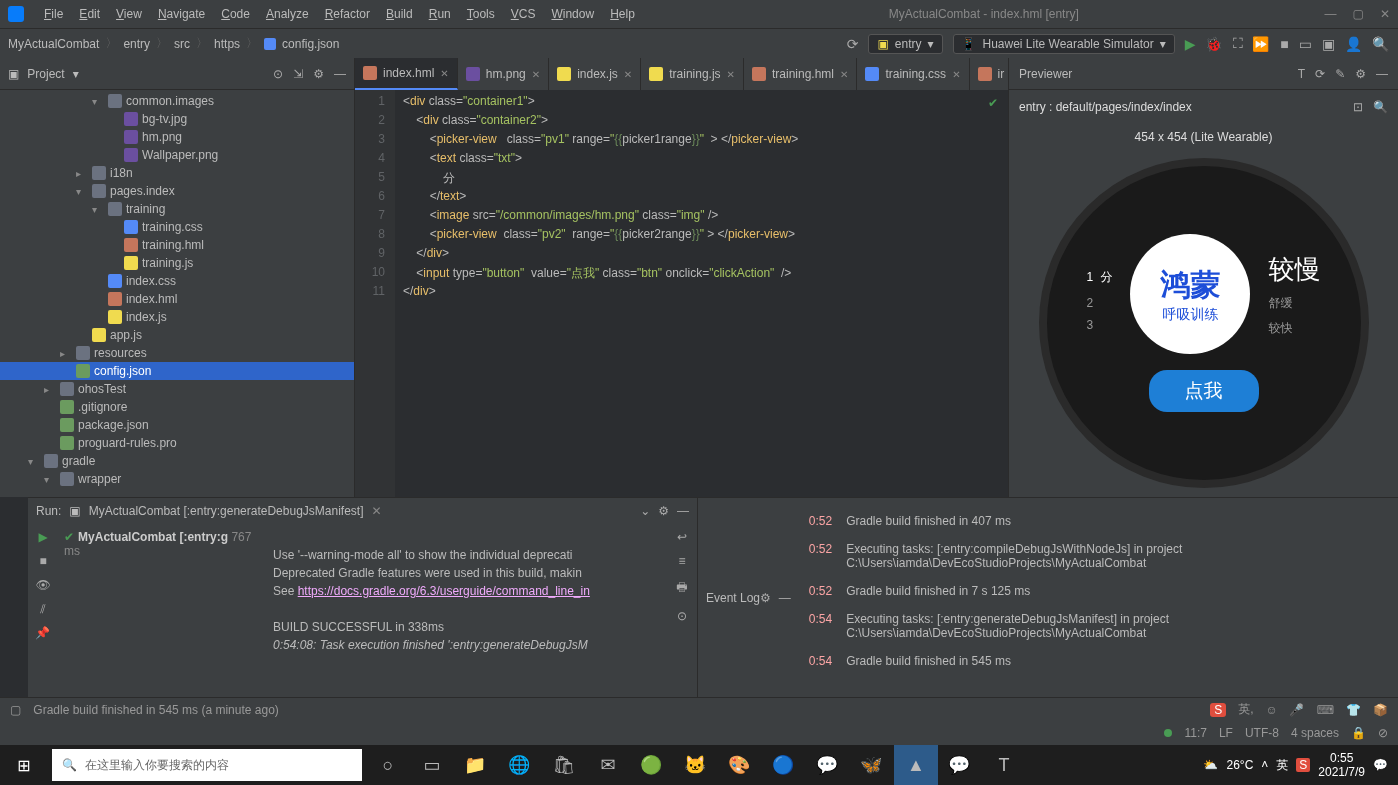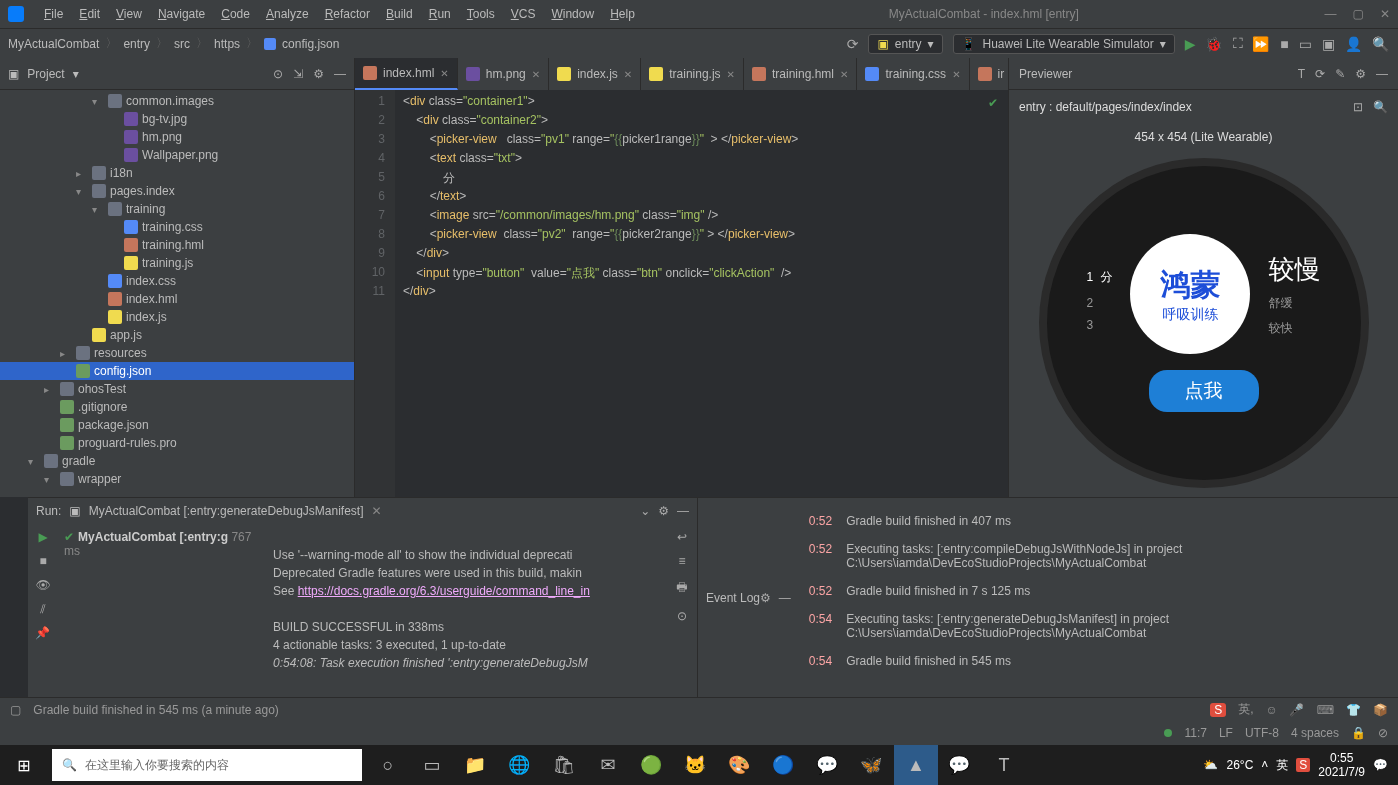--- a/index.html
+++ b/index.html
@@ -422,21 +422,20 @@
       <div class="run-tree">
         <div><span class="ok">✔</span><b><span>MyActualCombat [:entry:g</span></b> <span style="color:#888">767 ms</span></div>
       </div>
       <div class="run-console" id="console-host">
           <div style="height: 18px;"></div>
           <div style="height: 18px;">Use '--warning-mode all' to show the individual deprecati</div>
           <div style="height: 18px;">Deprecated Gradle features were used in this build, makin</div>
           <div style="height: 18px;">See <span class="link">https://docs.gradle.org/6.3/userguide/command_line_in</span></div>
           <div style="height: 18px;"></div>
           <div style="height: 18px;">BUILD SUCCESSFUL in 338ms</div>
-          <div style="height: 18px;">4 actionable tasks: 3 executed, 1 up-to-date</div>
           <div style="height: 18px; font-style: italic;">0:54:08: Task execution finished ':entry:generateDebugJsM</div>
         </div>
       <div class="run-side2">
         <span>↩</span>
         <span>≡</span>
         <span>🖶</span>
         <span>⊙</span>
       </div>
     </div>
   </div>

